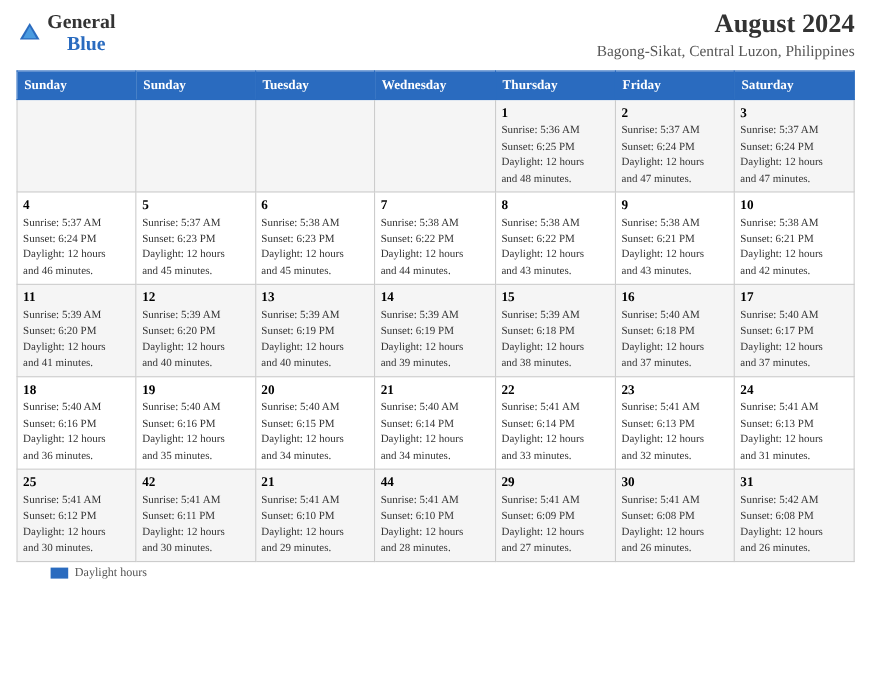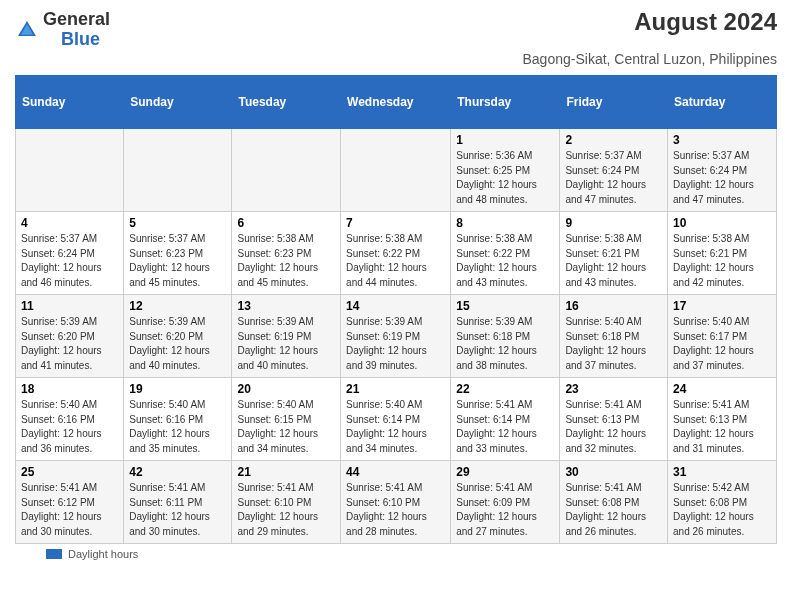--- a/index.html
+++ b/index.html
@@ -6,20 +6,21 @@
     body {
       font-family: Arial, sans-serif;
       background: #fff;
       width: 792px;
       height: 612px;
       overflow: hidden;
     }
     .container {
       width: 792px;
       padding: 10px 15px 5px 15px;
+      font-family: Liberation Serif, serif;
     }
     .header-row {
       display: flex;
       justify-content: space-between;
       align-items: flex-start;
       margin-bottom: 8px;
     }
     .logo {
       display: flex;
       align-items: center;
@@ -41,32 +42,32 @@
     }
     .month-title {
       font-size: 24px;
       font-weight: bold;
       color: #333;
       line-height: 1;
     }
     .subtitle {
       font-size: 14px;
       color: #555;
-      margin-top: 17px;
+      margin-top: 6px;
     }
     table {
       width: 100%;
       border-collapse: collapse;
       font-size: 10.5px;
     }
     thead tr th {
       background-color: #2a6bbf;
       color: #fff;
       text-align: left;
-      padding: 19px 6px;
+      padding: 5px 6px;
       font-size: 12px;
       font-weight: bold;
       border: 1px solid #2a6bbf;
     }
     tbody tr td {
       border: 1px solid #ccc;
       vertical-align: top;
       padding: 4px 5px;
       height: 78px;
       width: 113px;

